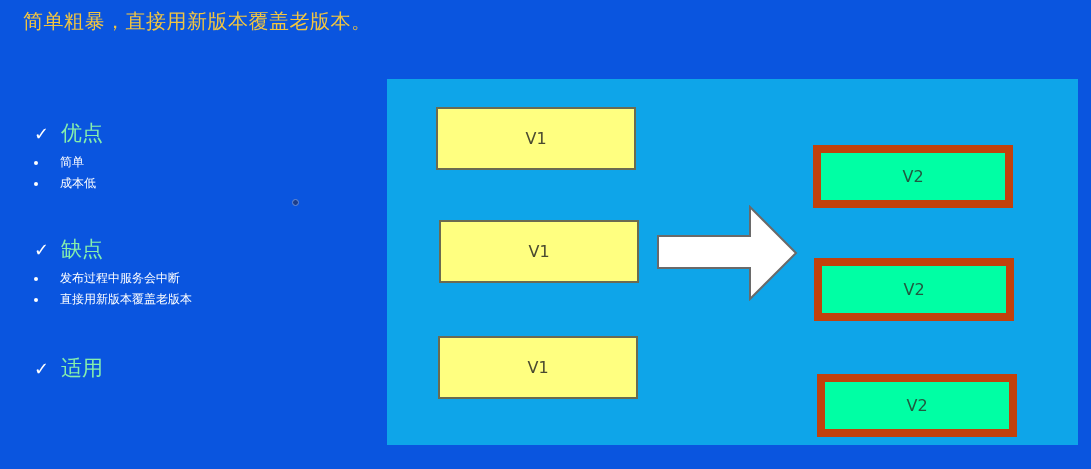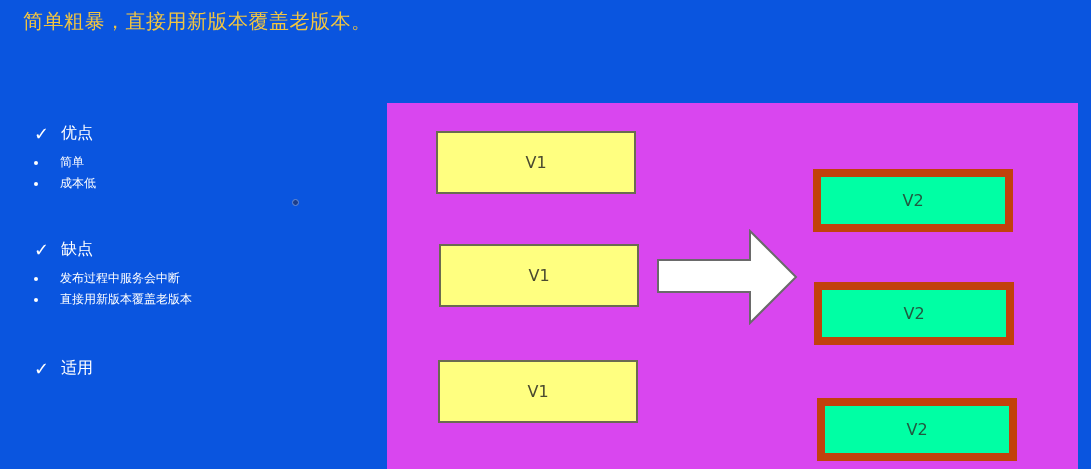--- a/index.html
+++ b/index.html
@@ -32,22 +32,22 @@
       display: flex;
       align-items: center;
       height: 26px;
     }
     .check {
       font-size: 18px;
       width: 27px;
       color: #ffffff;
     }
     .section-title {
-      font-size: 16px;
-      color: #ffffff;
+      font-size: 21px;
+      color: #86efac;
     }
     .bullets {
       list-style: none;
       margin: 6px 0 0 0;
       padding: 0;
     }
     .bullets li {
       display: flex;
       align-items: center;
       height: 21px;
@@ -68,24 +68,24 @@
       top: 199px;
       width: 5px;
       height: 5px;
       border-radius: 50%;
       background: #1c3d8a;
       border: 1px solid #6b8fd4;
     }
     .panel {
       position: absolute;
       left: 387px;
-      top: 103px;
+      top: 79px;
       width: 691px;
       height: 366px;
-      background: #d946ef;
+      background: #0ea5e9;
     }
     .box {
       position: absolute;
       width: 200px;
       height: 63px;
       display: flex;
       align-items: center;
       justify-content: center;
       font-size: 16px;
       box-sizing: border-box;

